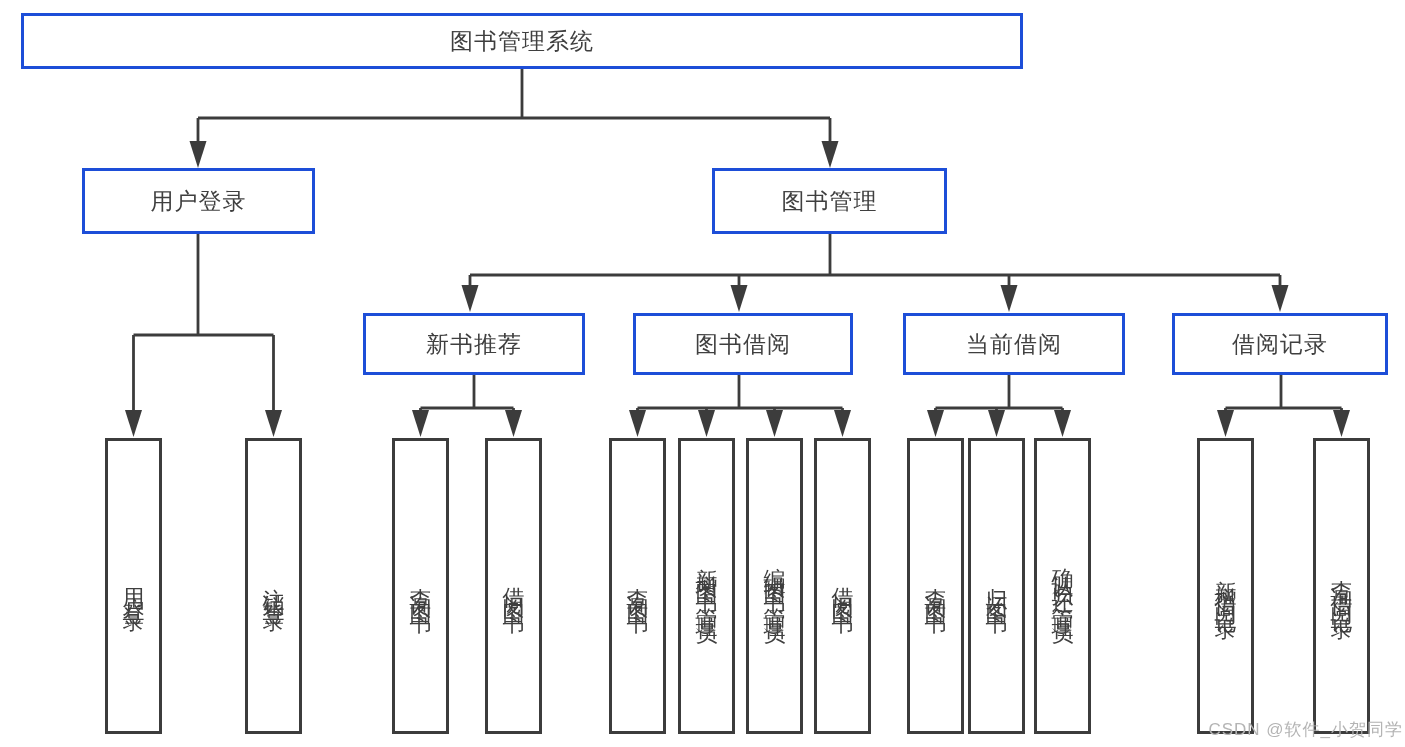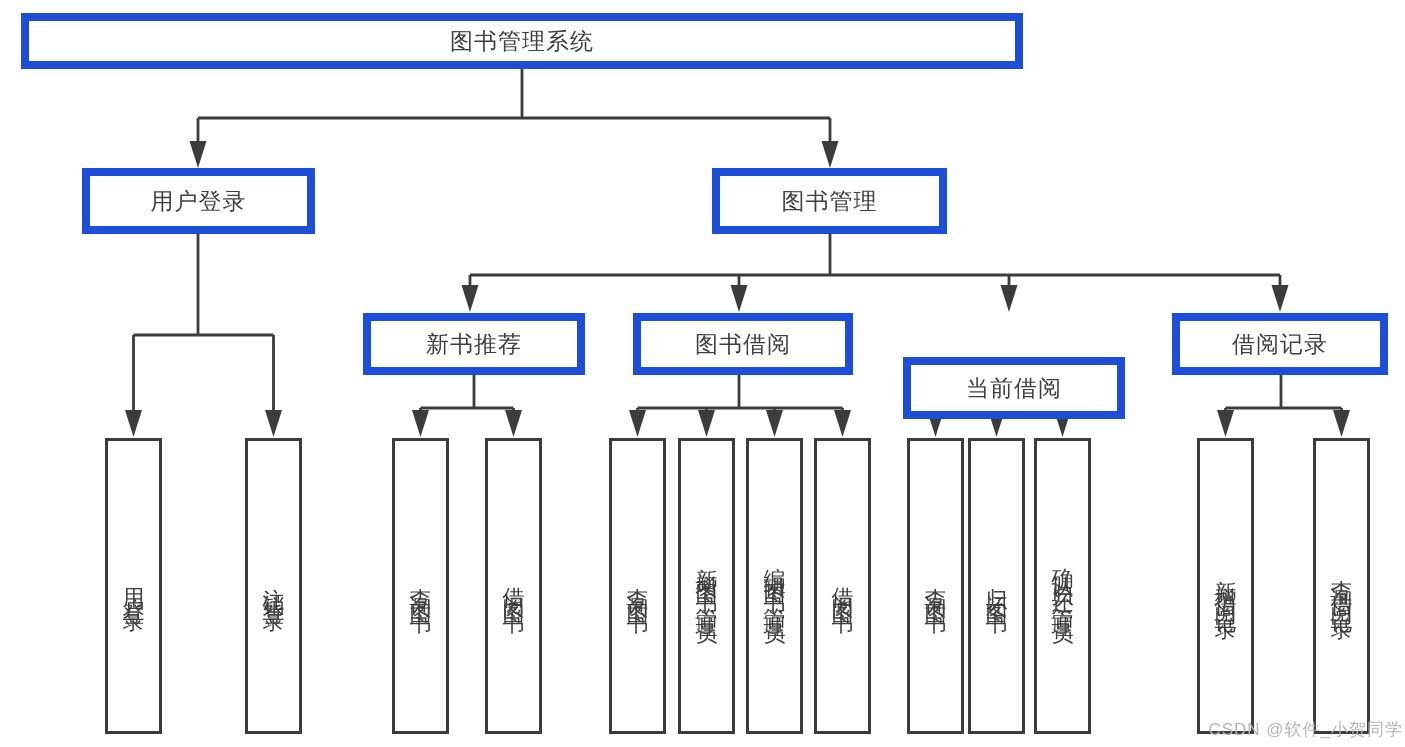--- a/index.html
+++ b/index.html
@@ -7,21 +7,21 @@
     position:relative;
     width:1405px;height:747px;
     background:#ffffff;
     overflow:hidden;
     font-family:"Liberation Sans","DejaVu Sans",sans-serif;
   }
   #connectors{position:absolute;left:0;top:0;width:1405px;height:747px;}
   .hnode{
     position:absolute;
     box-sizing:border-box;
-    border:8px solid #1d4ed8;
+    border:3px solid #1d4ed8;
     background:#ffffff;
     display:flex;align-items:center;justify-content:center;
     font-size:23px;color:#3f3f3f;
     letter-spacing:1px;
     white-space:nowrap;
   }
   .vnode{
     position:absolute;
     box-sizing:border-box;
     border:3px solid #3c3c3c;
@@ -79,21 +79,21 @@
     </g>
   </svg>
 
   <div class="hnode" style="left:21px;top:13px;width:1002px;height:56px;">图书管理系统</div>
 
   <div class="hnode" style="left:82px;top:168px;width:233px;height:66px;">用户登录</div>
   <div class="hnode" style="left:712px;top:168px;width:235px;height:66px;">图书管理</div>
 
   <div class="hnode" style="left:363px;top:313px;width:222px;height:62px;">新书推荐</div>
   <div class="hnode" style="left:633px;top:313px;width:220px;height:62px;">图书借阅</div>
-  <div class="hnode" style="left:903px;top:313px;width:222px;height:62px;margin-top:44px;">当前借阅</div>
+  <div class="hnode" style="left:903px;top:313px;width:222px;height:62px;">当前借阅</div>
   <div class="hnode" style="left:1172px;top:313px;width:216px;height:62px;">借阅记录</div>
 
   <div class="vnode" style="left:105px;top:438px;width:57px;height:296px;">用户登录</div>
   <div class="vnode" style="left:245px;top:438px;width:57px;height:296px;">注销登录</div>
 
   <div class="vnode" style="left:392px;top:438px;width:57px;height:296px;">查询图书</div>
   <div class="vnode" style="left:485px;top:438px;width:57px;height:296px;">借阅图书</div>
 
   <div class="vnode" style="left:609px;top:438px;width:57px;height:296px;">查询图书</div>
   <div class="vnode" style="left:678px;top:438px;width:57px;height:296px;">新增图书（管理员）</div>

